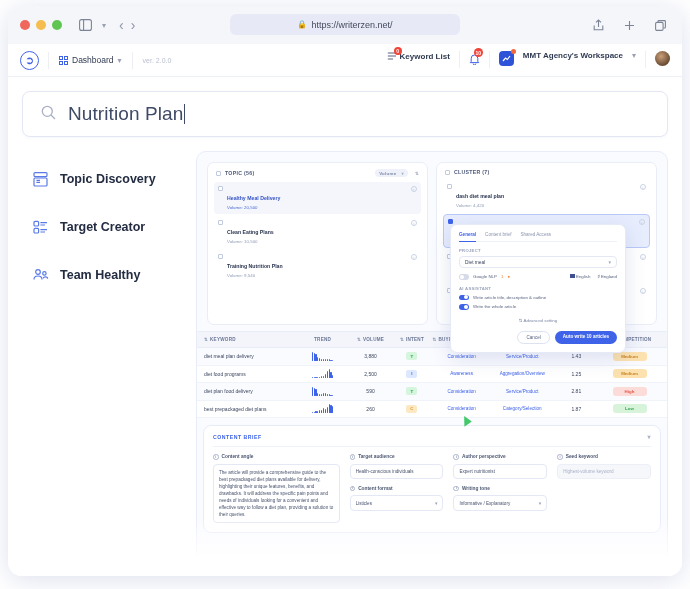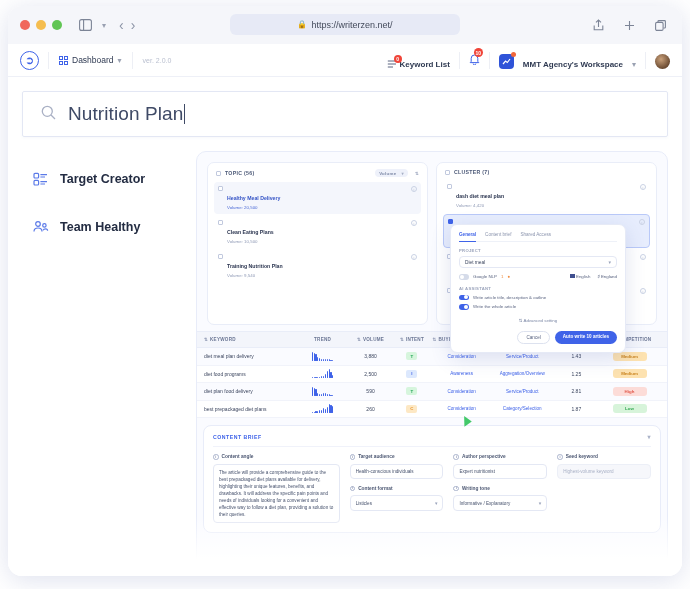--- a/index.html
+++ b/index.html
@@ -82,21 +82,21 @@
   .hdr-sep { width: 1px; height: 17px; background: #edeff5; }
   #dashboard-btn {
     display: flex; align-items: center; gap: 4px;
     font-size: 8.5px; font-weight: normal; color: #2f3a52;
     padding: 0 10px;
   }
   .grid-ico { display: grid; grid-template-columns: 4px 4px; grid-gap: 1px; }
   .grid-ico i { width: 4px; height: 4px; border: 0.8px solid #3f63e8; display: block; }
   #version-label { font-size: 7px; color: #b9bfcf; padding-left: 10px; }
 
-  #header-right { margin-left: auto; display: flex; align-items: flex-end; gap: 9px; }
+  #header-right { margin-left: auto; display: flex; align-items: flex-start; gap: 9px; }
   #keyword-list-btn { display: flex; align-items: center; gap: 3px; font-size: 8px; font-weight: bold; color: #2f3a52; position: relative; }
   .badge-sm {
     position: absolute; top: -4px; left: 7px;
     background: #f04438; color: #fff;
     font-size: 5px; border-radius: 50%;
     width: 8px; height: 8px;
     display: flex; align-items: center; justify-content: center;
     font-weight: bold;
   }
   #bell-wrap { position: relative; }
@@ -121,21 +121,21 @@
     height: 499px;
     background: #ffffff;
     padding: 14px 14px 0 14px;
   }
 
   
   #search-bar {
     position: relative;
     height: 46px;
     border: 1px solid #e3e7f4;
-    border-radius: 2px;
+    border-radius: 8px;
     background: #fff;
     display: flex; align-items: center;
     padding: 0 18px;
     box-shadow: 0 1px 3px rgba(90,110,180,0.05);
   }
   #search-icon { color: #a9b0c4; font-size: 15px; margin-right: 12px; }
   #search-value {
     font-size: 19px; color: #3f4a66;
     letter-spacing: 0.1px;
   }
@@ -545,20 +545,31 @@
       <span id="search-value">Nutrition Plan</span>
       <span id="text-caret"></span>
     </div>
     <div class="cursor-arrow" id="search-cursor-arrow"></div>
     <div class="cursor-avatar" id="search-cursor"></div>
 
     <div id="content-area">
 
       <div id="sidebar">
 
+        <div class="side-item">
+          <span class="side-ico">
+            <svg width="17" height="17" viewBox="0 0 17 17" fill="none" stroke="currentColor" stroke-width="1.2">
+              <rect x="2" y="1.6" width="13" height="4" rx="1"></rect>
+              <rect x="2" y="7" width="13" height="8" rx="1"></rect>
+              <line x1="4.4" y1="9.4" x2="8" y2="9.4"></line>
+                <line x1="4.4" y1="11.4" x2="8" y2="11.4"></line>
+            </svg>
+          </span>
+          <span class="side-label">Topic Discovery</span>
+        </div>
 
 
 
         <div class="side-item">
           <span class="side-ico">
             <svg width="17" height="17" viewBox="0 0 17 17" fill="none" stroke="currentColor" stroke-width="1.2">
               <rect x="2" y="2.4" width="4.6" height="4.6" rx="1"></rect>
               <rect x="2" y="9.4" width="4.6" height="4.6" rx="1"></rect>
               <line x1="8.4" y1="3.6" x2="15" y2="3.6"></line>
                 <line x1="8.4" y1="6" x2="13" y2="6"></line>

